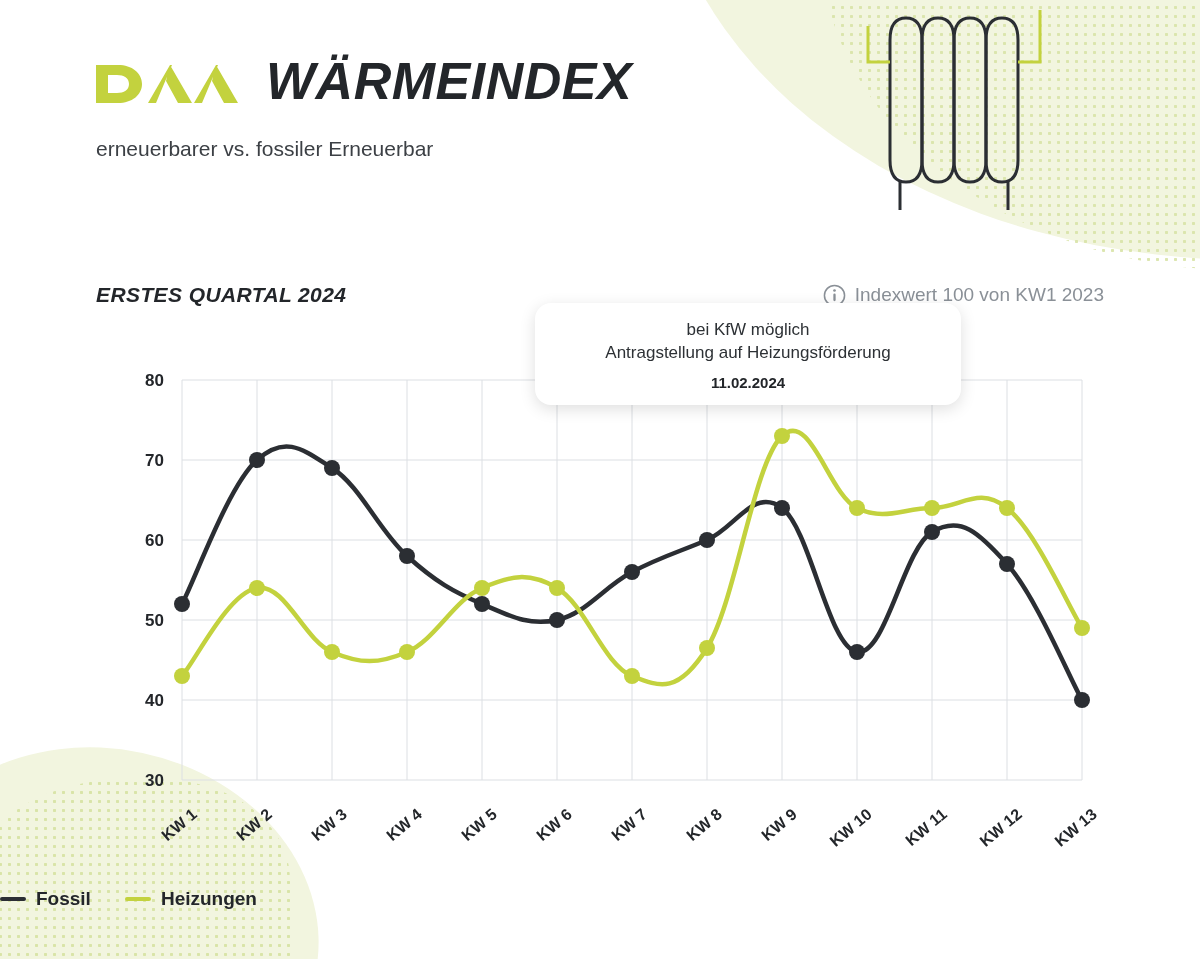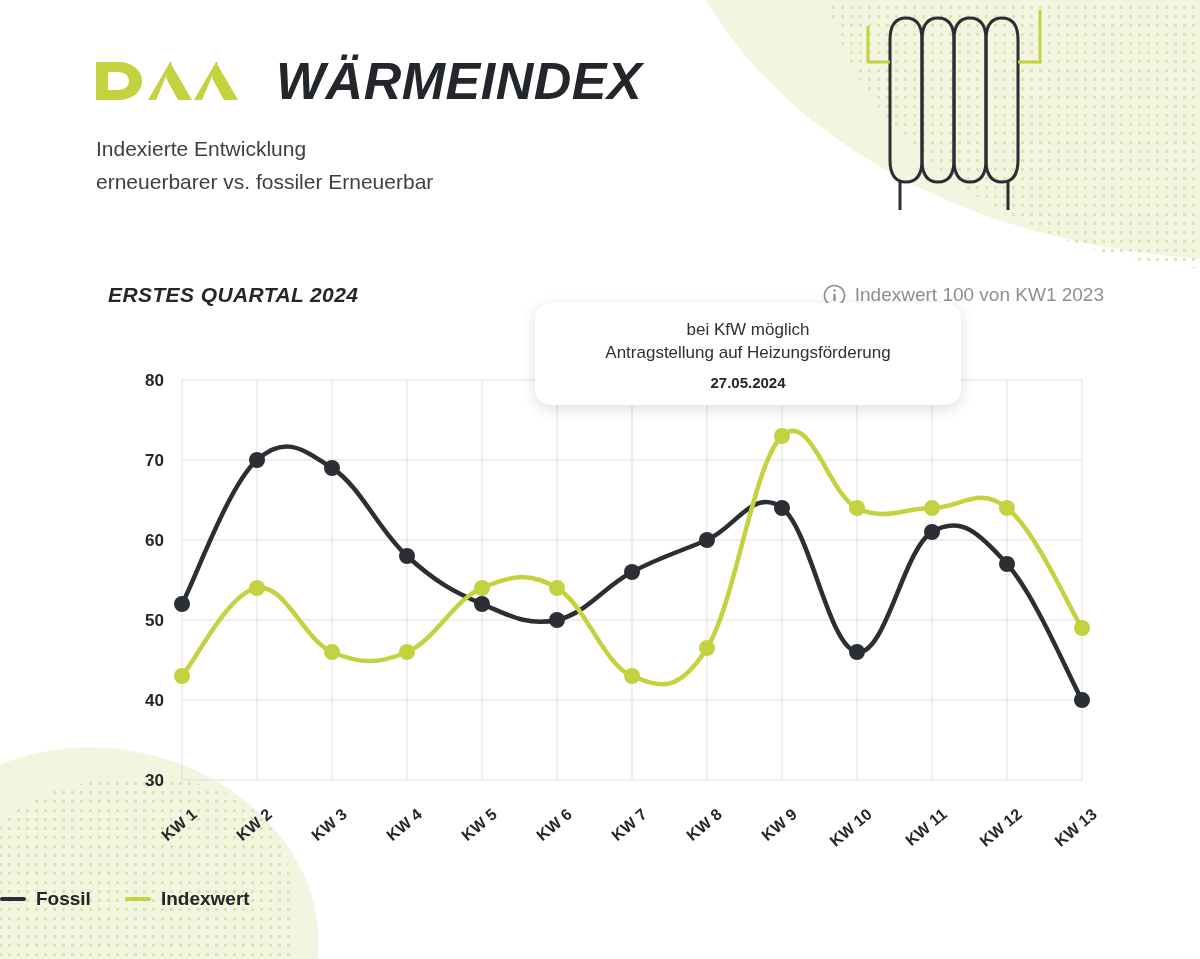--- a/index.html
+++ b/index.html
@@ -72,22 +72,22 @@
   }
   
   .header {
     position: absolute;
     left: 96px;
     top: 55px;
     width: 760px;
   }
   .brandline {
     display: flex;
-    align-items: center;
-    gap: 32px;
+    align-items: flex-end;
+    gap: 22px;
   }
   .logo {
     display: block;
   }
   .brand-title {
     font-size: 52px;
     font-weight: bold;
     font-style: italic;
     letter-spacing: 0.5px;
     color: #23262a;
@@ -116,21 +116,20 @@
     display: flex;
     align-items: center;
     justify-content: space-between;
   }
   .quarter-title {
     font-size: 21px;
     font-weight: bold;
     font-style: italic;
     color: #23262a;
     letter-spacing: .4px;
-    margin-left: 12px;
   }
   .index-note {
     display: flex;
     align-items: center;
     gap: 9px;
     font-size: 19px;
     color: #8a9097;
   }
   .info-icon {
     width: 23px;
@@ -240,21 +239,20 @@
         <svg class="logo" width="148" height="46" viewBox="0 0 148 46" xmlns="http://www.w3.org/2000/svg">
           <g fill="#c3d23e">
             <path d="M0 4 h22 c14 0 24 8 24 19 s-10 19 -24 19 H0 z M12 14 v18 h9 c7 0 12 -3 12 -9 s-5 -9 -12 -9 z"></path>
             <path d="M52 42 L74 4 h2 L60 42 z M74 4 L96 42 h-14 L70 20 z"></path>
             <path d="M98 42 L120 4 h2 L106 42 z M120 4 L142 42 h-14 L116 20 z"></path>
           </g>
         </svg>
         <div class="brand-title">WÄRMEINDEX</div>
       </div>
       <div class="subtitle">
-        <div>Indexierte Entwicklung</div>
         <div>erneuerbarer vs. fossiler Erneuerbar</div>
       </div>
     </div>
 
     <div class="chart-head">
       <div class="quarter-title">ERSTES QUARTAL 2024</div>
       <div class="index-note">
         <svg class="info-icon" viewBox="0 0 24 24" xmlns="http://www.w3.org/2000/svg">
           <circle cx="12" cy="12" r="10.5" fill="none" stroke="#8a9097" stroke-width="1.6"></circle>
           <circle cx="12" cy="6.8" r="1.4" fill="#8a9097"></circle>
@@ -339,28 +337,28 @@
             <circle cx="836" cy="168" r="8" fill="#c3d23e"></circle>
             <circle cx="911" cy="168" r="8" fill="#c3d23e"></circle>
             <circle cx="986" cy="288" r="8" fill="#c3d23e"></circle>
           </g>
       </svg>
     </div>
 
     <div class="callout">
       <div class="callout-text">bei KfW möglich</div>
       <div class="callout-text">Antragstellung auf Heizungsförderung</div>
-      <div class="callout-date">27.05.2024</div>
+      <div class="callout-date">11.02.2024</div>
     </div>
 
     <div class="legend">
       <div class="legend-item">
         <span class="legend-swatch" id="sw-0" style="background: rgb(43, 46, 51);"></span>
         <span>Fossil</span>
       </div>
       <div class="legend-item">
         <span class="legend-swatch" id="sw-1" style="background: rgb(195, 210, 62);"></span>
-        <span>Indexwert</span>
+        <span>Heizungen</span>
       </div>
     </div>
 
   </div>
 </div>
 
 </body></html>

